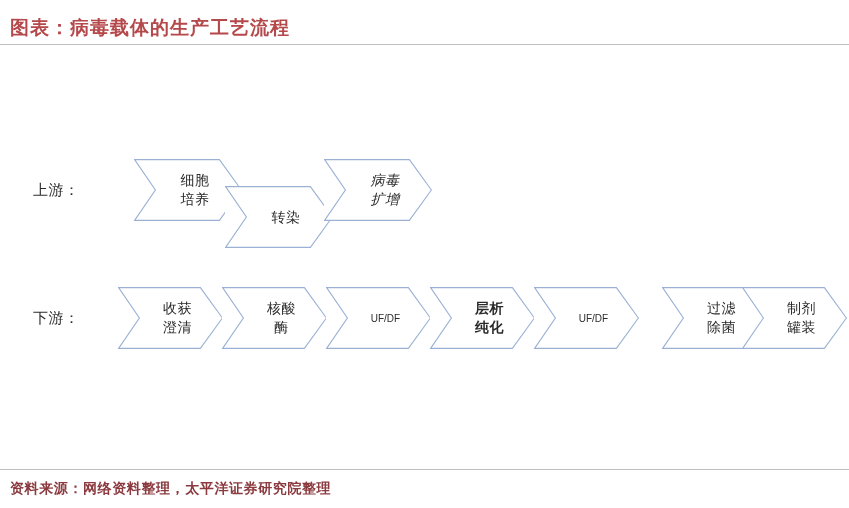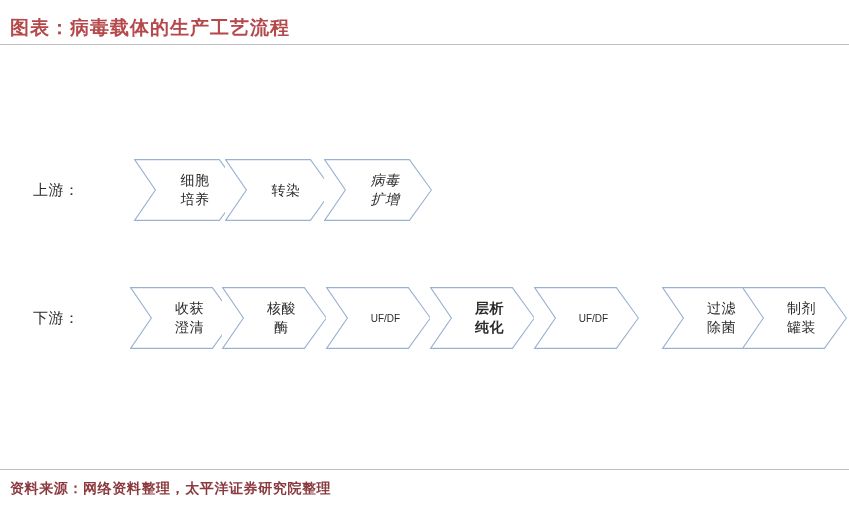--- a/index.html
+++ b/index.html
@@ -145,39 +145,39 @@
 
 <div class="flow-row upstream">
   <div class="row-label">上游：</div>
   <div class="chevrons">
       <div class="chevron" style="left: 16px; width: 108px;">
         <svg class="shape" viewBox="0 0 108 62" preserveAspectRatio="none">
           <polygon points="0.6,0.6 85.4,0.6 107.4,31.0 85.4,61.4 0.6,61.4 21.4,31.0"></polygon>
         </svg>
         <div class="chev-label"><span>细胞</span><span>培养</span></div>
       </div>
-      <div class="chevron" style="left: 107px; width: 108px;">
+      <div class="chevron" style="left: 107px; width: 108px; margin-top: 27px;">
         <svg class="shape" viewBox="0 0 108 62" preserveAspectRatio="none">
           <polygon points="0.6,0.6 85.4,0.6 107.4,31.0 85.4,61.4 0.6,61.4 21.4,31.0"></polygon>
         </svg>
         <div class="chev-label"><span>转染</span></div>
       </div>
       <div class="chevron" style="left: 206px; width: 108px; font-style: italic;">
         <svg class="shape" viewBox="0 0 108 62" preserveAspectRatio="none">
           <polygon points="0.6,0.6 85.4,0.6 107.4,31.0 85.4,61.4 0.6,61.4 21.4,31.0"></polygon>
         </svg>
         <div class="chev-label"><span>病毒</span><span>扩增</span></div>
       </div>
     </div>
 </div>
 
 <div class="flow-row downstream">
   <div class="row-label">下游：</div>
   <div class="chevrons">
-      <div class="chevron" style="left: 12px; width: 105px;">
+      <div class="chevron" style="left: 0px; width: 105px;">
         <svg class="shape" viewBox="0 0 105 62" preserveAspectRatio="none">
           <polygon points="0.6,0.6 82.4,0.6 104.4,31.0 82.4,61.4 0.6,61.4 21.4,31.0"></polygon>
         </svg>
         <div class="chev-label"><span>收获</span><span>澄清</span></div>
       </div>
       <div class="chevron" style="left: 104px; width: 105px;">
         <svg class="shape" viewBox="0 0 105 62" preserveAspectRatio="none">
           <polygon points="0.6,0.6 82.4,0.6 104.4,31.0 82.4,61.4 0.6,61.4 21.4,31.0"></polygon>
         </svg>
         <div class="chev-label"><span>核酸</span><span>酶</span></div>

